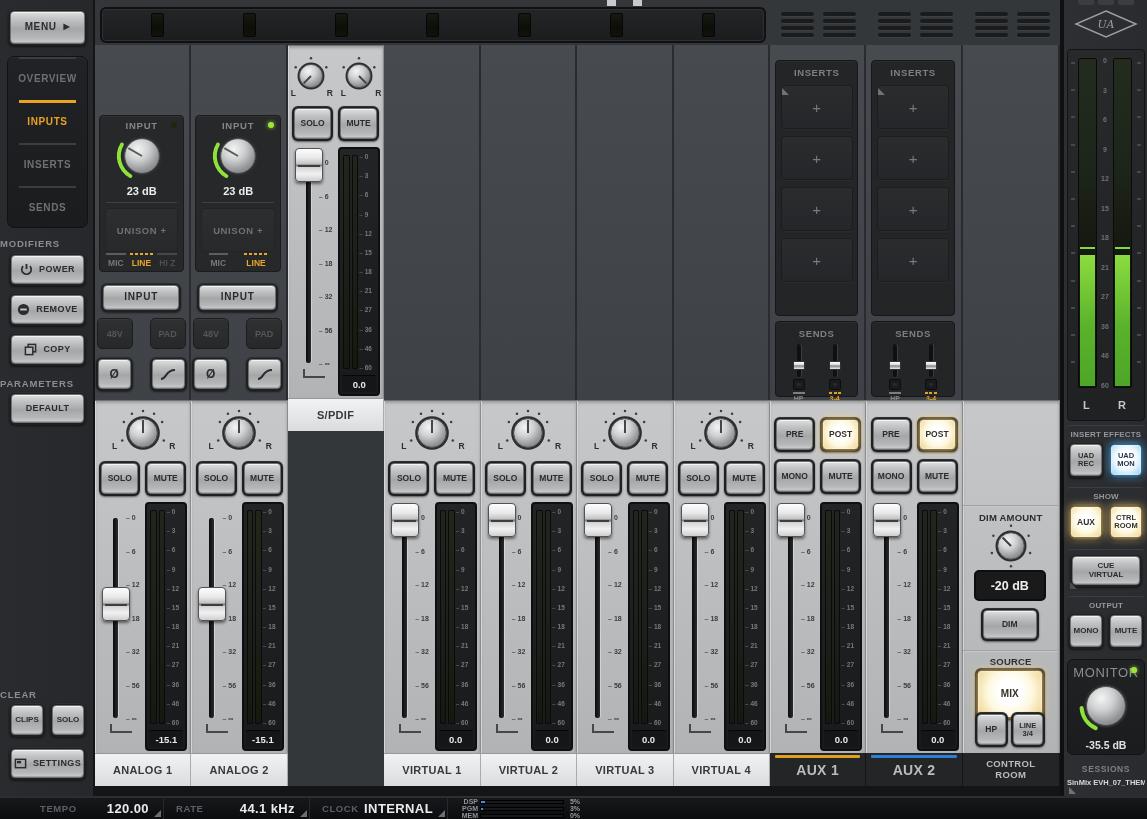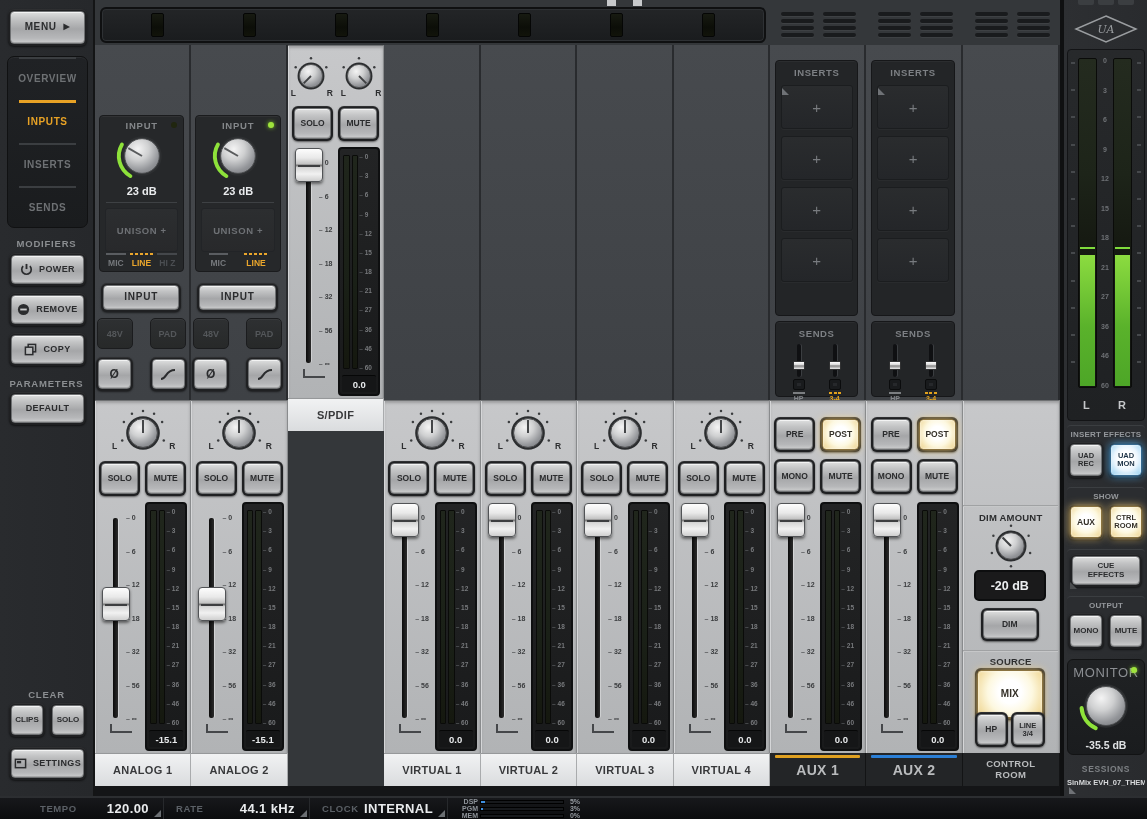--- a/index.html
+++ b/index.html
@@ -30,21 +30,21 @@
 .menu-bez{position:absolute;left:8px;top:9px;width:79px;height:37px}
 .menu-btn{font-size:10px;letter-spacing:.6px;gap:7px}
 .menu-arrow{font-size:8px}
 .navbox{position:absolute;left:7px;top:56px;width:81px;height:172px;background:linear-gradient(180deg,#202225,#1a1c1e);
   border:1px solid #101112;border-radius:7px;box-shadow:inset 0 1px 0 rgba(255,255,255,.05);overflow:hidden}
 .nav-item{height:43px;display:flex;align-items:center;justify-content:center;position:relative;
   font-size:10px;font-weight:bold;letter-spacing:.6px;color:#6e7174;cursor:default}
 .nav-item::before{content:"";position:absolute;top:0;left:11px;right:11px;height:2px;background:#3b3e41}
 .nav-item.active{color:#e8a225}
 .nav-item.active::before{background:currentColor;height:3px}
-.side-title{position:absolute;width:100%;text-align:center;font-size:9.5px;font-weight:bold;
+.side-title{position:absolute;width:100%;text-align:left;font-size:9.5px;font-weight:bold;
   letter-spacing:.8px;color:#8b8e91}
 .t-mod{top:238px}.t-par{top:378px}.t-clr{top:689px}
 .side-bez{position:absolute;left:9px;width:77px;height:33px}
 .b-pow{top:253px}.b-rem{top:293px}.b-cop{top:333px}.b-def{top:392px}
 .side-btn{font-size:9px;letter-spacing:.4px;gap:6px}
 .sicon{width:13px;height:13px;flex-shrink:0}
 .clr-row{position:absolute;left:9px;top:703px;width:77px;display:flex;gap:5px}
 .clr-bez{width:36px;height:34px}
 .clr-btn{font-size:8px}
 .set-bez{position:absolute;left:9px;top:747px;width:77px;height:33px}
@@ -189,21 +189,21 @@
 .cr-hp-bez{position:absolute;top:311px;left:12px;width:33px;height:35px}
 .cr-line-bez{position:absolute;top:311px;right:14px;width:34px;height:35px}
 .cr-small{font-size:8.5px}
 .cr-line-btn{font-size:7.5px}
 
 
 .rp-gap{width:4px;background:#0f1011;flex-shrink:0}
 .right-panel{width:84px;background:linear-gradient(90deg,#2d2f32,#292b2e);display:flex;flex-direction:column;flex-shrink:0}
 .rp-vents{height:9px;display:flex;justify-content:space-around;padding:0 12px}
 .rp-vent{width:16px;height:5px;background:#3b3e41;border-radius:0 0 2px 2px}
-.rp-logo{height:40px;display:flex;align-items:center;justify-content:center}
+.rp-logo{height:40px;display:flex;align-items:flex-start;justify-content:center}
 .rp-meter{height:372px;margin:0 3px;background:linear-gradient(180deg,#27292b,#1f2123);
   border:1px solid #131416;border-radius:4px;position:relative}
 .rp-bar{position:absolute;top:8px;bottom:32px;width:19px;border:1px solid #0a0b09;border-radius:2px;
   background:linear-gradient(180deg,#242b1f 0%,#1d2419 35%,#161a12 55%,#111410 100%)}
 .bl{left:10px}.br{left:45px}
 .rp-fill{position:absolute;left:1px;right:1px;bottom:1px;height:40%;
   background:linear-gradient(180deg,#8cdc40,#5ab22b 55%,#4da627)}
 .rp-peak{position:absolute;left:1px;right:1px;bottom:calc(40% + 7px);height:2px;background:#7fdb3c}
 .rp-scale{position:absolute;left:29px;width:16px;top:7px;bottom:31px;display:flex;flex-direction:column;
   justify-content:space-between;text-align:center;font-size:7px;font-weight:bold;color:#6e7175}
@@ -1259,21 +1259,21 @@
         </div>
         <div class="bezel rp-bez">
           <div class="mbtn rp-btn lit pre2">CTRL
 ROOM</div>
         </div>
       </div>
     </div>
     <div class="rp-sec">
       <div class="bezel cue-bez">
         <div class="mbtn cue-btn pre2">CUE
-EFFECTS</div>
+VIRTUAL</div>
         <div class="fold fold-cue"></div>
       </div>
     </div>
     <div class="rp-sec">
       <div class="rp-sec-title">OUTPUT</div>
       <div class="rp-btnrow">
         <div class="bezel rp-bez">
           <div class="mbtn rp-btn-1line" style="font-size:8px">MONO</div>
         </div>
         <div class="bezel rp-bez">

